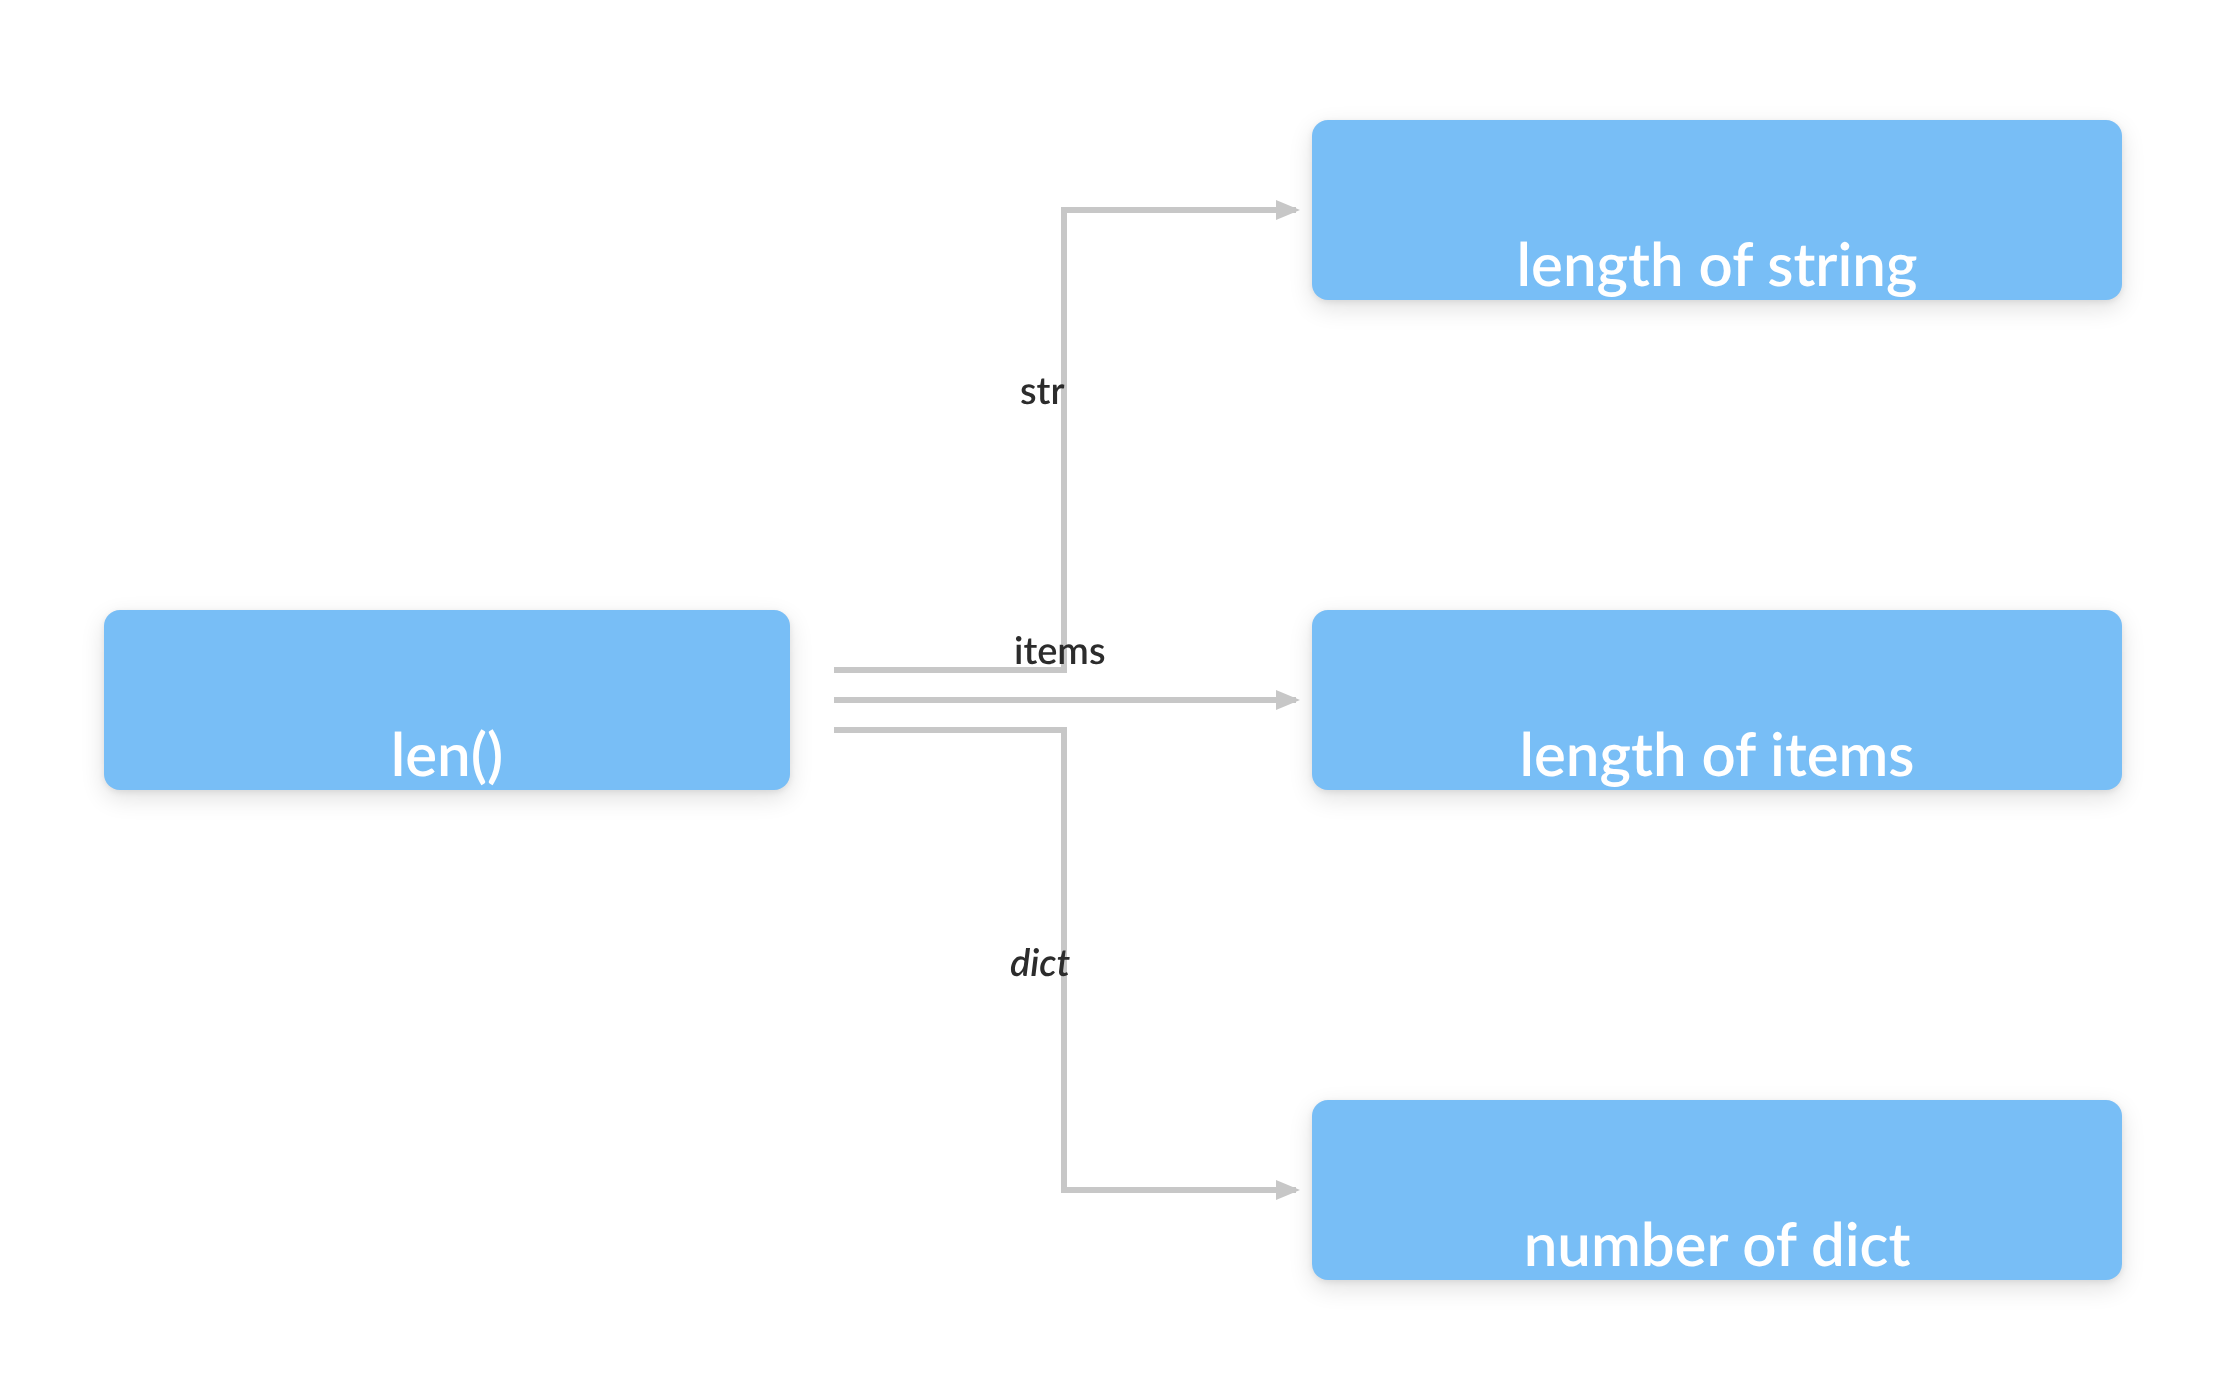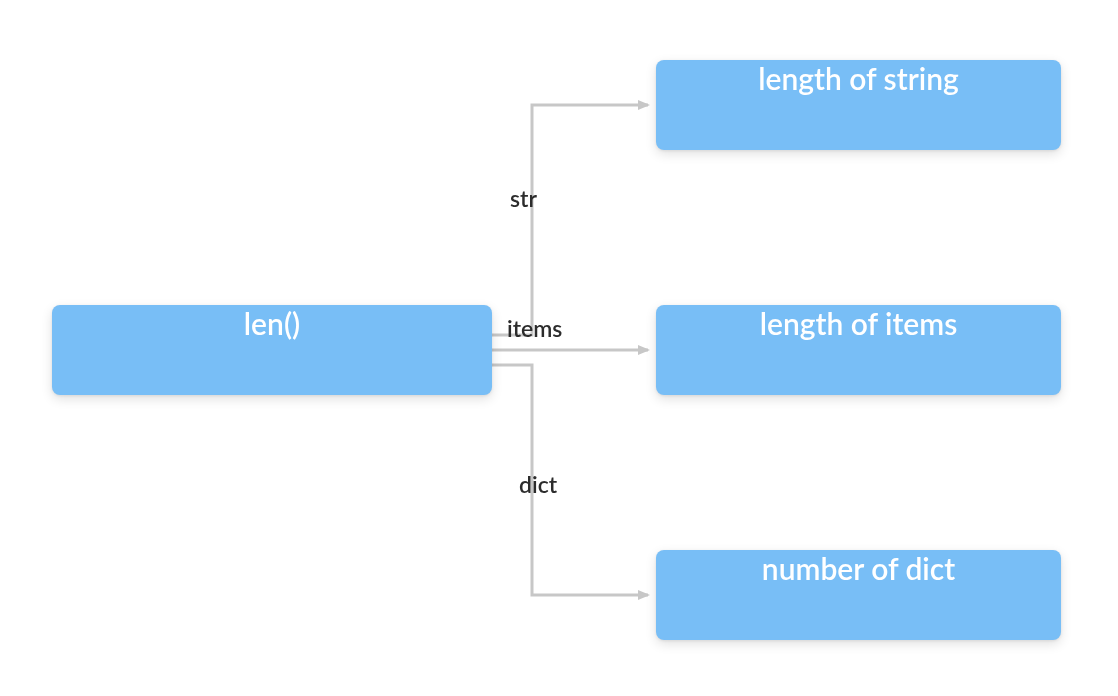--- a/index.html
+++ b/index.html
@@ -13,57 +13,58 @@
       background: #ffffff;
       font-family: -apple-system, BlinkMacSystemFont, "Segoe UI", "Lato", "Open Sans", sans-serif;
       position: relative;
     }
     .node {
       position: absolute;
       background: #78bef6;
       color: #ffffff;
       border-radius: 8px;
       display: flex;
-      align-items: flex-start;
+      align-items: flex-end;
       justify-content: center;
       font-size: 30px;
       font-weight: 600;
       box-shadow: 0 4px 12px rgba(0,0,0,0.12), 0 1px 3px rgba(0,0,0,0.08);
     }
     .source-node {
       left: 52px;
       top: 305px;
-      width: 440px;
+      width: 343px;
       height: 90px;
     }
     .target-node {
       left: 656px;
       width: 405px;
       height: 90px;
     }
     .target-1 { top: 60px; }
     .target-2 { top: 305px; }
     .target-3 { top: 550px; }
     .edge-label {
       position: absolute;
       color: #2c2c2c;
-      font-size: 23px;
+      font-size: 19px;
       font-weight: 600;
     }
     .label-str {
       left: 510px;
       top: 184px;
     }
     .label-list {
       left: 507px;
       top: 314px;
     }
     .label-dict {
-      left: 519px;
+      left: 505px;
       top: 470px;
+      font-style: italic;
     }
     svg.arrows {
       position: absolute;
       left: 0;
       top: 0;
       width: 1118px;
       height: 696px;
       pointer-events: none;
     }
   </style>

